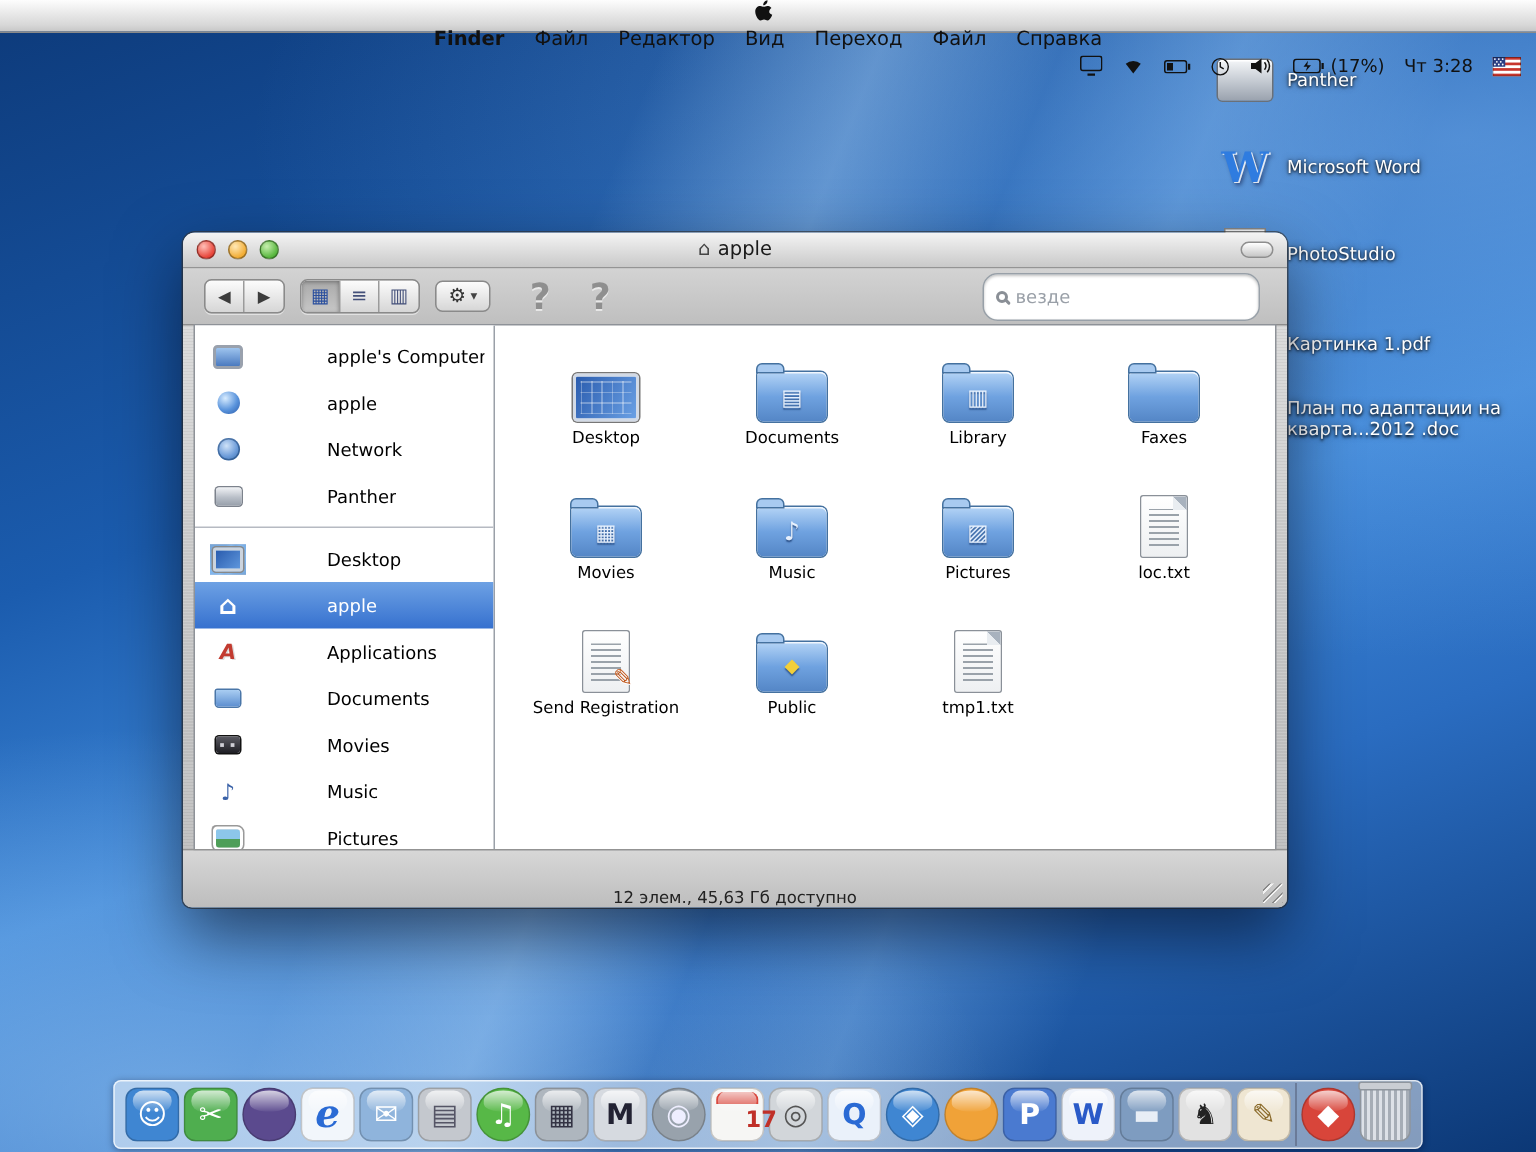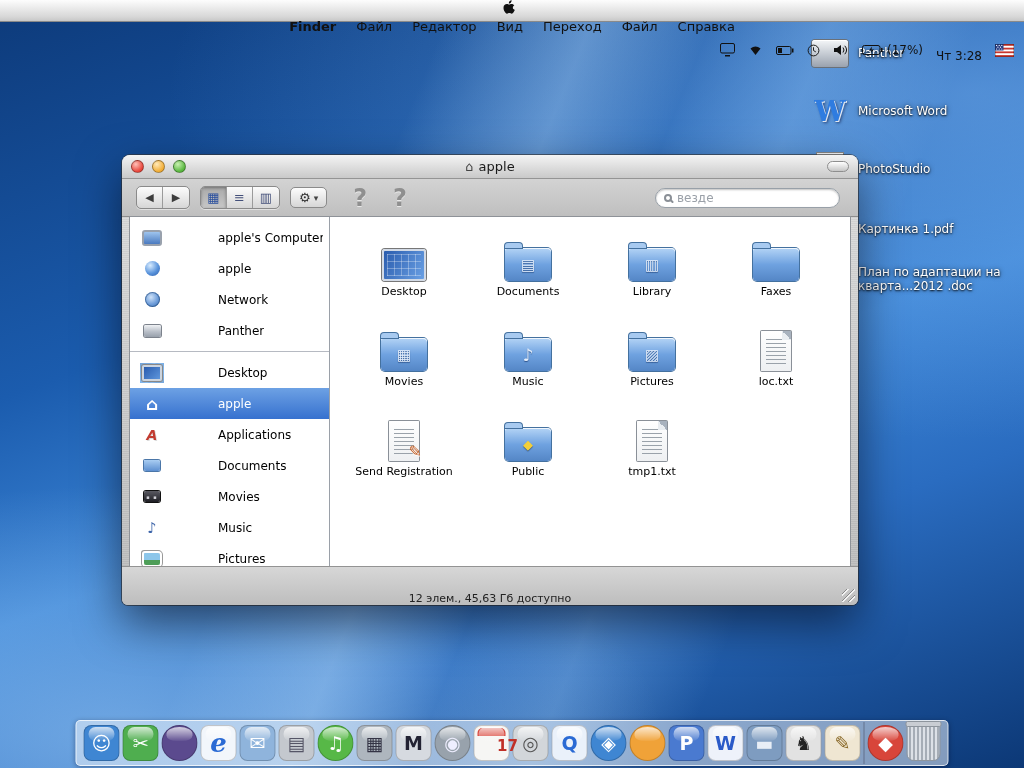--- a/index.html
+++ b/index.html
@@ -22,21 +22,21 @@
     display:flex; align-items:center; padding:0 10px;
     background:linear-gradient(180deg,#fdfdfd,#d7d7d7 80%,#c7c7c7);
     border-bottom:1px solid #8a8a8a; font-size:13px; color:#111;flex-direction:column;
   }
   .mb-apple { display:flex; align-items:center; padding:0 10px 0 4px; height:22px; }
   .menu { padding:0 10px; height:22px; display:flex; align-items:center; }
   .menu.bold { font-weight:bold; }
   .mb-right { margin-left:auto; display:flex; align-items:center; gap:13px; }
   .mb-icon { display:flex; align-items:center; }
   .mb-batt { display:flex; align-items:center; gap:4px; font-size:12px; }
-  .mb-clock { font-size:12px;margin-top:12px; }
+  .mb-clock { font-size:12px; }
 
   
   .desk-item { position:absolute; left:810px; width:214px; display:flex; align-items:center; gap:8px; z-index:1; }
   .desk-item.d1 { top:36px; } .desk-item.d2 { top:94px; } .desk-item.d3 { top:152px; }
   .desk-item.d4 { top:212px; } .desk-item.d5 { top:262px; }
   .desk-label { font-size:12px; color:#fff; text-shadow:0 1px 2px rgba(0,0,0,.95), 0 0 5px rgba(0,0,0,.6); max-width:158px; }
   .di { width:40px; height:34px; display:flex; align-items:center; justify-content:center; flex:none; }
   .di.harddisk::before { content:""; width:36px; height:27px; border-radius:3px;
     background:linear-gradient(180deg,#f4f6f8,#c2c8d0 55%,#9aa2ae);
     box-shadow:0 0 0 1px #6a7078, inset 0 1px 0 #fff; }
@@ -75,21 +75,21 @@
   .seg .segbtn { width:26px; height:21px; display:flex; align-items:center; justify-content:center;
     border-right:1px solid #9b9b9b; font-size:13px; color:#44507a; background:transparent; }
   .seg .segbtn:last-child { border-right:none; }
   .seg .segbtn.nav { color:#3c3c3c; font-size:11px; }
   .seg .segbtn.active { background:linear-gradient(180deg,#a9a9a9,#c7c7c7); box-shadow:inset 0 1px 3px rgba(0,0,0,.35); color:#2a4f9e; }
   .gearbtn { height:21px; display:flex; align-items:center; gap:3px; padding:0 8px;
     border:1px solid #8a8a8a; border-radius:5px; background:linear-gradient(180deg,#fcfcfc,#d6d6d6);
     font-size:13px; color:#333; }
   .gearbtn .arrow { font-size:9px; color:#444; }
   .ghost { font-size:24px; font-weight:bold; color:#8f8f8f; text-shadow:0 1px 0 rgba(255,255,255,.6); margin-left:16px; }
-  .search { margin-left:auto; margin-right:4px; width:185px; height:20px; border-radius:10px;
+  .search { margin-left:auto; margin-right:4px; width:185px; height:32px; border-radius:10px;
     background:#fff; border:1px solid #98a0a8; box-shadow:inset 0 1px 2px rgba(0,0,0,.25);
     display:flex; align-items:center; padding:0 8px; gap:5px; }
   .mag { width:8px; height:8px; border:2px solid #8a8f96; border-radius:50%; position:relative; flex:none; }
   .mag::after { content:""; position:absolute; width:5px; height:2px; background:#8a8f96;
     right:-4px; bottom:-2px; transform:rotate(45deg); border-radius:1px; }
   .search-input { border:none; outline:none; flex:1; font-size:12px; color:#444; background:transparent;
     font-family:"DejaVu Sans","Liberation Sans",sans-serif; }
   .search-input::placeholder { color:#9aa0a8; }
 
   .main { flex:1; min-height:0; display:flex; margin:0 8px; background:#fff; box-shadow:0 0 0 1px #8e9298; }

